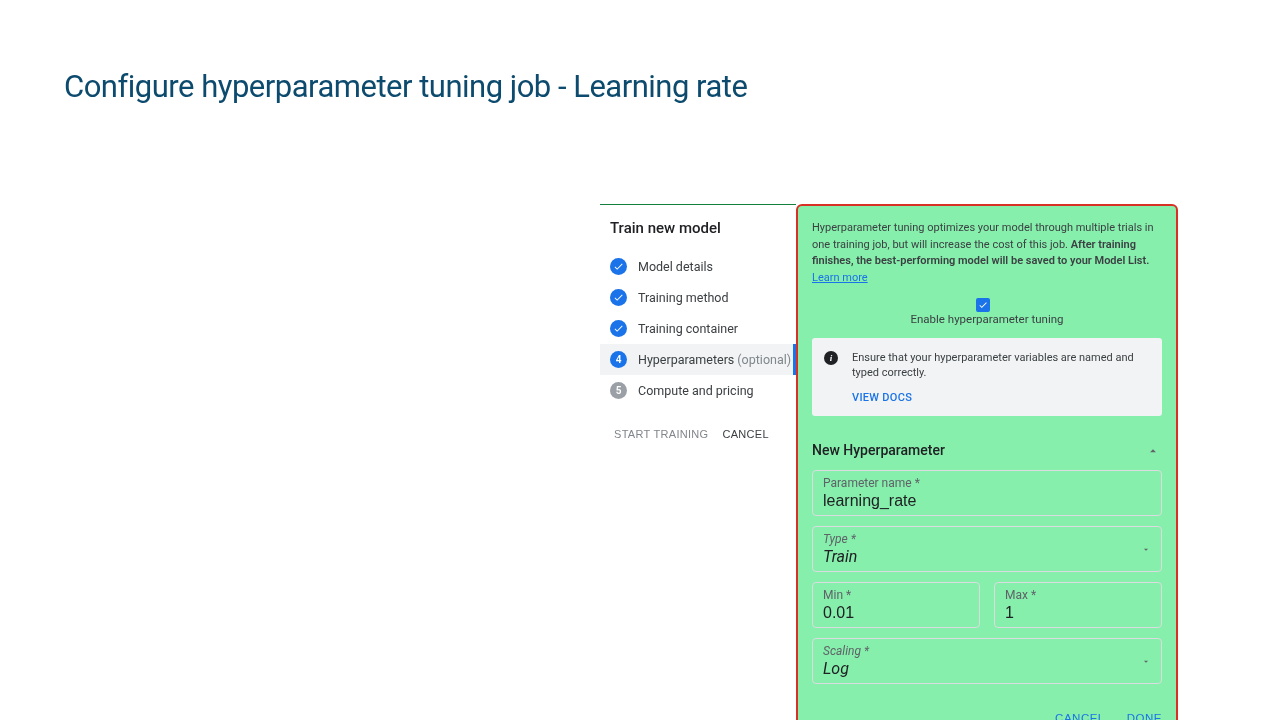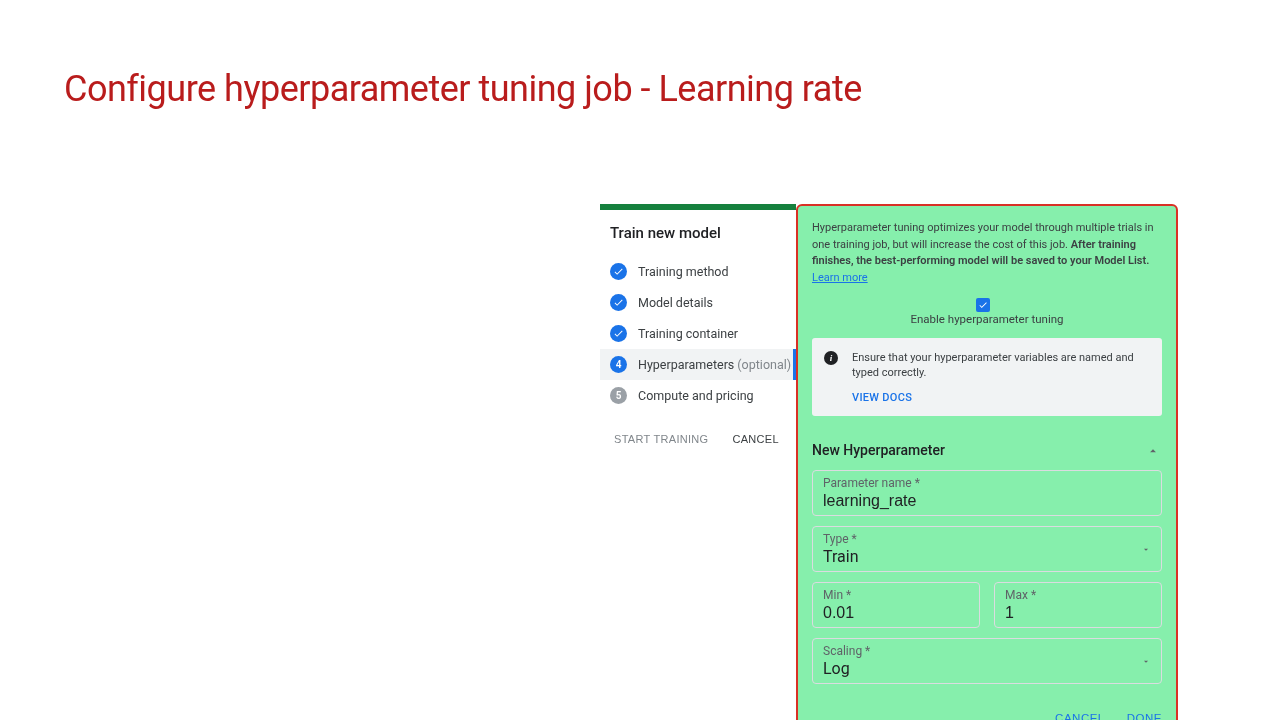--- a/index.html
+++ b/index.html
@@ -8,33 +8,33 @@
     background: #fff;
     width: 1280px;
     height: 720px;
     position: relative;
     color: #202124;
   }
   .page-title {
     position: absolute;
     top: 68px;
     left: 64px;
-    font-size: 36px;
+    font-size: 31px;
     font-weight: 400;
-    color: #b91c1c;
+    color: #0c4a6e;
     letter-spacing: -0.5px;
     text-align: center;
   }
 
   .stepper-panel {
     position: absolute;
     top: 204px;
     left: 600px;
     width: 196px;
-    border-top: 6px solid #15803d;
+    border-top: 1px solid #15803d;
     padding-top: 14px;
   }
   .stepper-title {
     font-size: 15px;
     font-weight: 500;
     color: #202124;
     margin: 0 0 14px 10px;
   }
   .step {
     display: flex;
@@ -70,21 +70,21 @@
     flex-shrink: 0;
   }
   .step-circle.done { background: #1a73e8; }
   .step-circle.current { background: #1a73e8; }
   .step-circle.pending { background: #9aa0a6; }
   .step-circle svg { width: 11px; height: 11px; fill: #fff; }
   .step-optional { color: #80868b; margin-left: 3px; }
 
   .stepper-actions {
     display: flex;
-    gap: 24px;
+    gap: 14px;
     margin-top: 12px;
     padding: 10px 0 0 14px;
   }
   .stepper-actions button {
     border: none;
     background: none;
     font-size: 11px;
     font-weight: 500;
     letter-spacing: 0.3px;
     cursor: pointer;
@@ -196,21 +196,21 @@
     display: block;
   }
   .field-value {
     font-size: 16px;
     color: #202124;
     border: none;
     outline: none;
     width: 100%;
     background: transparent;
   }
-  .field.select { cursor: pointer; }
+  .field.select { cursor: pointer; font-style: italic; }
   .field.select .dropdown-arrow {
     position: absolute;
     right: 10px;
     top: 50%;
     transform: translateY(-50%);
   }
   .dropdown-arrow svg { width: 10px; height: 10px; fill: #5f6368; }
 
   .row-two {
     display: flex;
@@ -241,30 +241,30 @@
 
 <div class="stepper-panel">
   <div class="stepper-title">Train new model</div>
 
   <div class="step">
     <span class="step-circle done">
       <svg viewBox="0 0 24 24">
           <path d="M9 16.17 4.83 12l-1.42 1.41L9 19 21 7l-1.41-1.41z"></path>
         </svg>
     </span>
-    <span>Training method</span>
+    <span>Model details</span>
   </div>
 
   <div class="step">
     <span class="step-circle done">
       <svg viewBox="0 0 24 24">
           <path d="M9 16.17 4.83 12l-1.42 1.41L9 19 21 7l-1.41-1.41z"></path>
         </svg>
     </span>
-    <span>Model details</span>
+    <span>Training method</span>
   </div>
 
   <div class="step">
     <span class="step-circle done">
       <svg viewBox="0 0 24 24">
           <path d="M9 16.17 4.83 12l-1.42 1.41L9 19 21 7l-1.41-1.41z"></path>
         </svg>
     </span>
     <span>Training container</span>
   </div>

